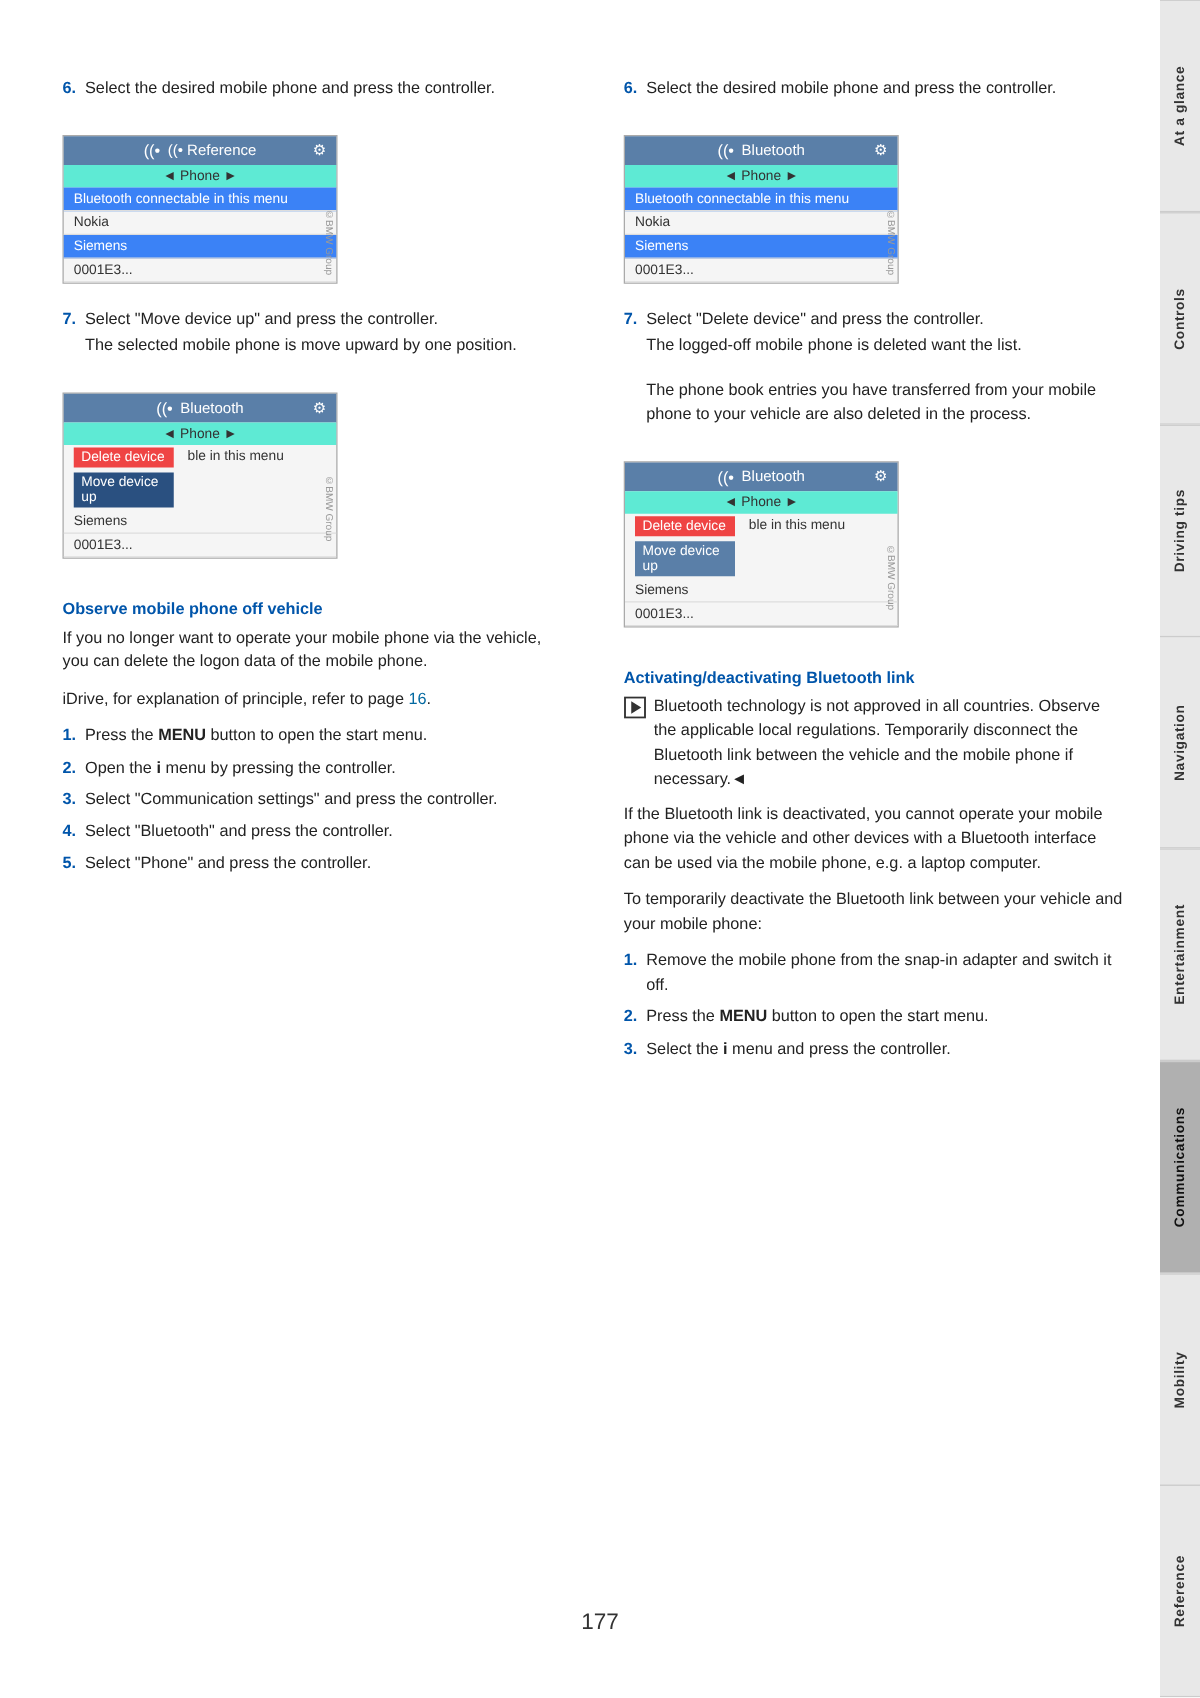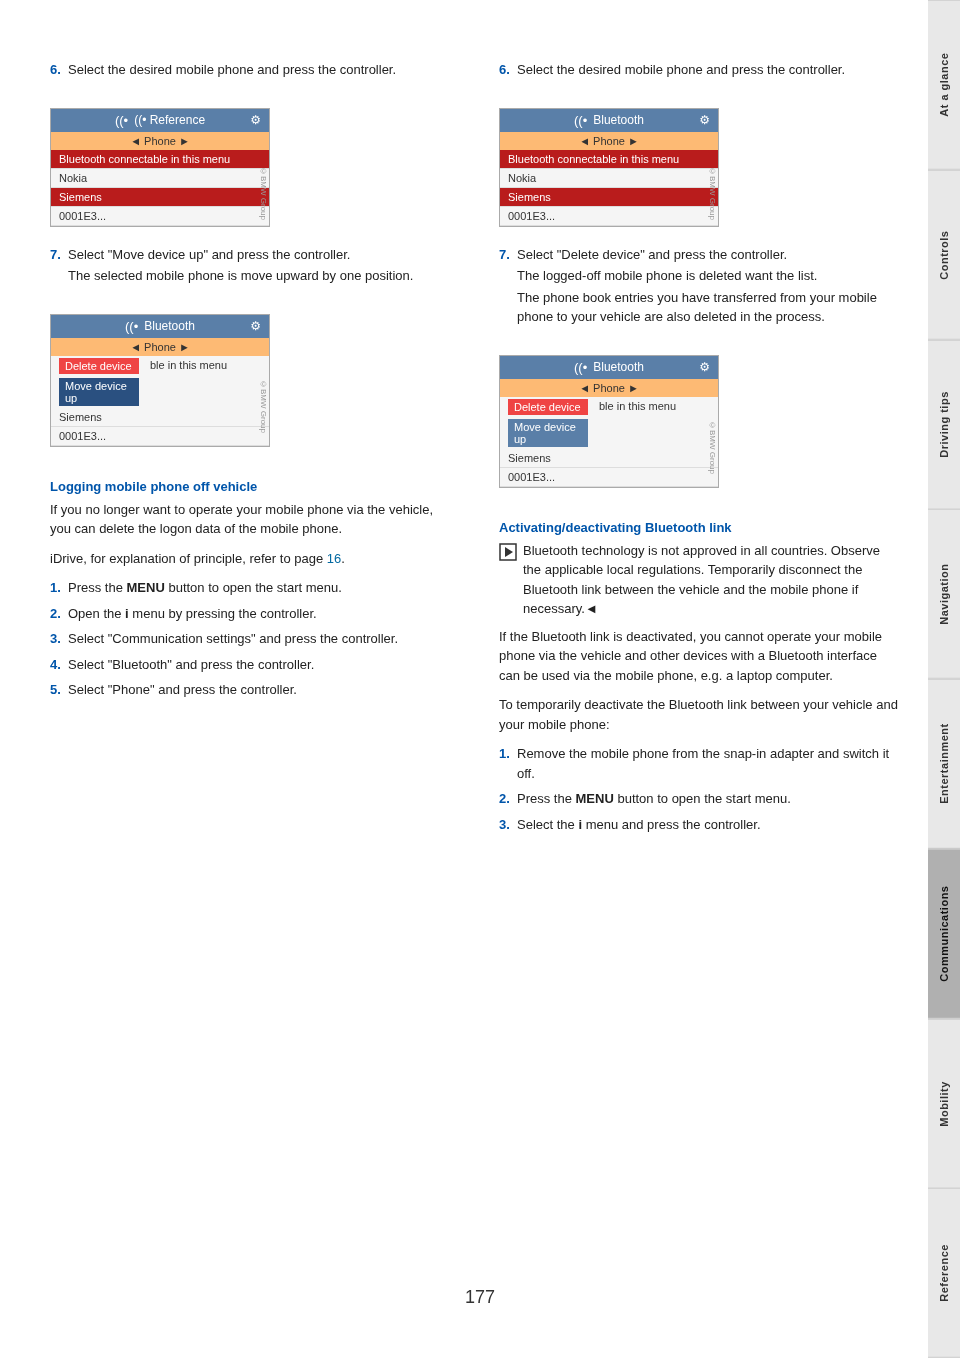--- a/index.html
+++ b/index.html
@@ -127,36 +127,36 @@
     }
 
     .screen-title-bar .settings-icon {
       position: absolute;
       right: 8px;
       top: 4px;
       font-size: 12px;
     }
 
     .screen-nav-bar {
-      background: #fdba74;
+      background: #5eead4;
       text-align: center;
       padding: 3px 8px;
       font-size: 11px;
       color: #333;
     }
 
     .screen-list-item {
       padding: 3px 8px;
       font-size: 11px;
       border-bottom: 1px solid #ddd;
       color: #333;
     }
 
     .screen-list-item.highlighted {
-      background: #b91c1c;
+      background: #3b82f6;
       color: white;
     }
 
     .menu-btn {
       background: #ef4444;
       color: white;
       font-size: 11px;
       padding: 2px 6px;
       margin: 2px 8px;
       display: inline-block;
@@ -263,21 +263,21 @@
             <div style="flex:1; font-size:11px; padding:3px 4px; color:#333; display:flex; align-items:flex-start;">ble in this menu</div>
           </div>
           <div class="screen-list-item">Siemens</div>
           <div class="screen-list-item">0001E3...</div>
         </div>
         <div class="watermark">©BMW Group</div>
       </div>
 
       
       <div class="step-block">
-        <div class="section-heading">Logging mobile phone off vehicle</div>
+        <div class="section-heading">Observe mobile phone off vehicle</div>
         <div class="step-intro">If you no longer want to operate your mobile phone via the vehicle, you can delete the logon data of the mobile phone.</div>
         <div class="step-intro">iDrive, for explanation of principle, refer to page <span class="link-blue">16</span>.</div>
 
         <div class="step-row">
           <span class="step-num" style="color:#0055aa;">1.</span>
           <span class="step-content">Press the <span class="bold-menu">MENU</span> button to open the start menu.</span>
         </div>
         <div class="step-row">
           <span class="step-num" style="color:#0055aa;">2.</span>
           <span class="step-content">Open the <span class="bold-menu">i</span> menu by pressing the controller.</span>
@@ -325,21 +325,21 @@
         <div class="watermark">©BMW Group</div>
       </div>
 
       
       <div class="step-block">
         <div class="step-row">
           <span class="step-num">7.</span>
           <div class="step-content">
             <div>Select "Delete device" and press the controller.</div>
             <div style="margin-top:2px;">The logged-off mobile phone is deleted want the list.</div>
-            <div style="margin-top:2px;">The phone book entries you have transferred from your mobile phone to your vehicle are also deleted in the process.</div>
+            <div style="margin-top:16px;">The phone book entries you have transferred from your mobile phone to your vehicle are also deleted in the process.</div>
           </div>
         </div>
       </div>
 
       
       <div class="screen-wrapper">
         <div class="screen-image">
           <div class="screen-title-bar">
             <span class="bt-icon">((•</span>
             <span> Bluetooth</span>

